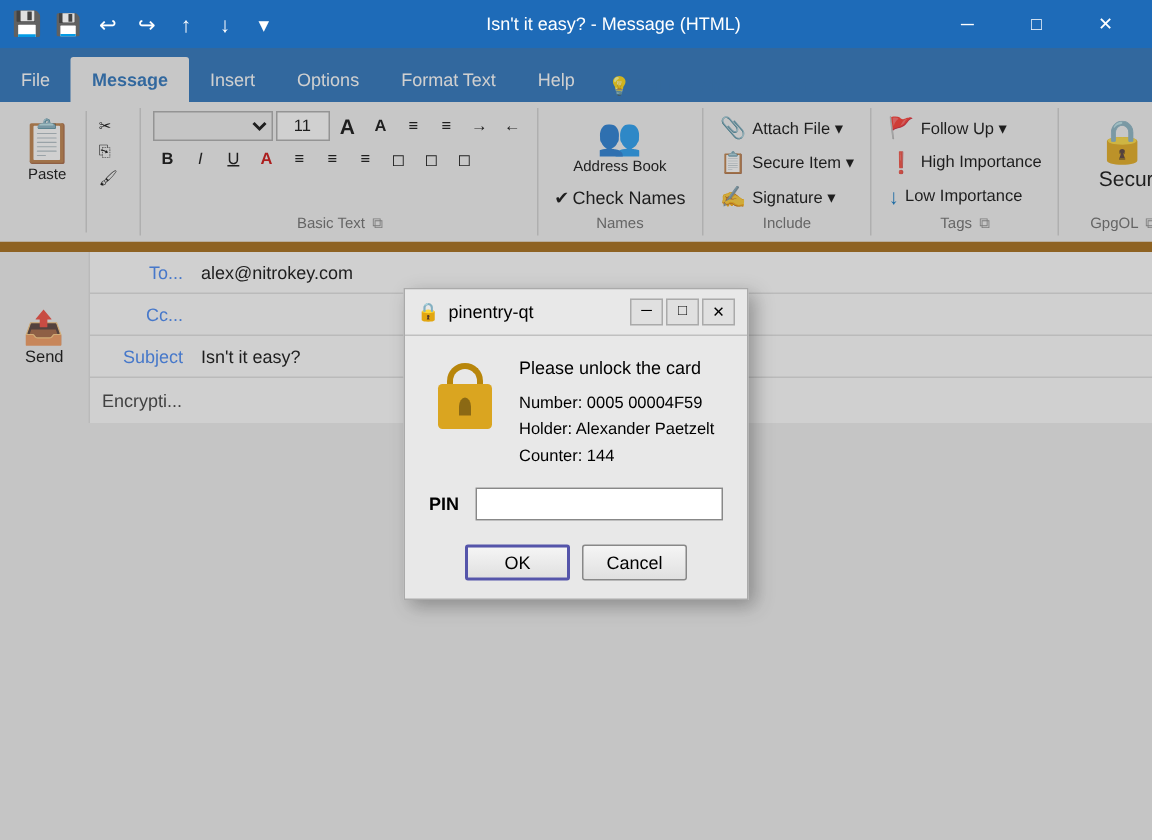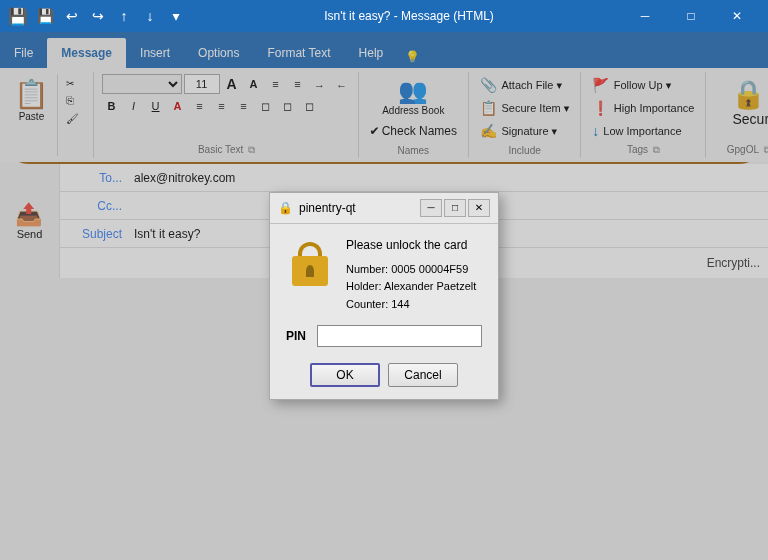--- a/index.html
+++ b/index.html
@@ -22,21 +22,21 @@
       border-radius: 2px; display: flex; align-items: center; justify-content: center;
     }
     .title-text { flex: 1; text-align: center; font-size: 12px; }
     .title-window-controls { display: flex; gap: 0; }
     .title-window-controls button {
       background: none; border: none; color: white;
       width: 46px; height: 32px; cursor: pointer; font-size: 12px;
     }
 
     
-    .ribbon { background: #f3f3f3; border-bottom: 2px solid #a16207; border-radius: 29px; }
+    .ribbon { background: #f3f3f3; border-bottom: 7px solid #a16207; }
     .ribbon-tabs { background: #1e6bb8; display: flex; align-items: flex-end; height: 36px; padding-left: 0; }
     .ribbon-tab {
       padding: 6px 14px;
       color: white;
       cursor: pointer;
       font-size: 12px;
       height: 30px;
       display: flex;
       align-items: center;
       border-radius: 2px 2px 0 0;
@@ -109,21 +109,21 @@
     
     .email-area { background: white; flex: 1; display: flex; flex-direction: column; }
     .email-row { display: flex; align-items: center; border-bottom: 1px solid #e0e0e0; min-height: 28px; }
     .email-label { color: #3b82f6; padding: 0 8px; width: 70px; text-align: right; font-size: 12px; }
     .email-input { flex: 1; border: none; outline: none; font-size: 12px; padding: 4px; }
 
     
     .send-col { width: 60px; display: flex; flex-direction: column; align-items: center; justify-content: center; border-right: 1px solid #e0e0e0; padding: 8px; gap: 8px; }
 
     
-    .email-body { flex: 1; padding: 8px; font-size: 12px; color: #333; background: white; text-align: right; }
+    .email-body { flex: 1; padding: 8px; font-size: 12px; color: #333; background: white; }
 
     
     .modal-overlay {
       position: fixed; top: 32px; left: 0; right: 0; bottom: 0;
       background: rgba(100,100,100,0.3);
       display: flex; align-items: center; justify-content: center;
       z-index: 100;
     }
     .dialog {
       background: #e8e8e8;

